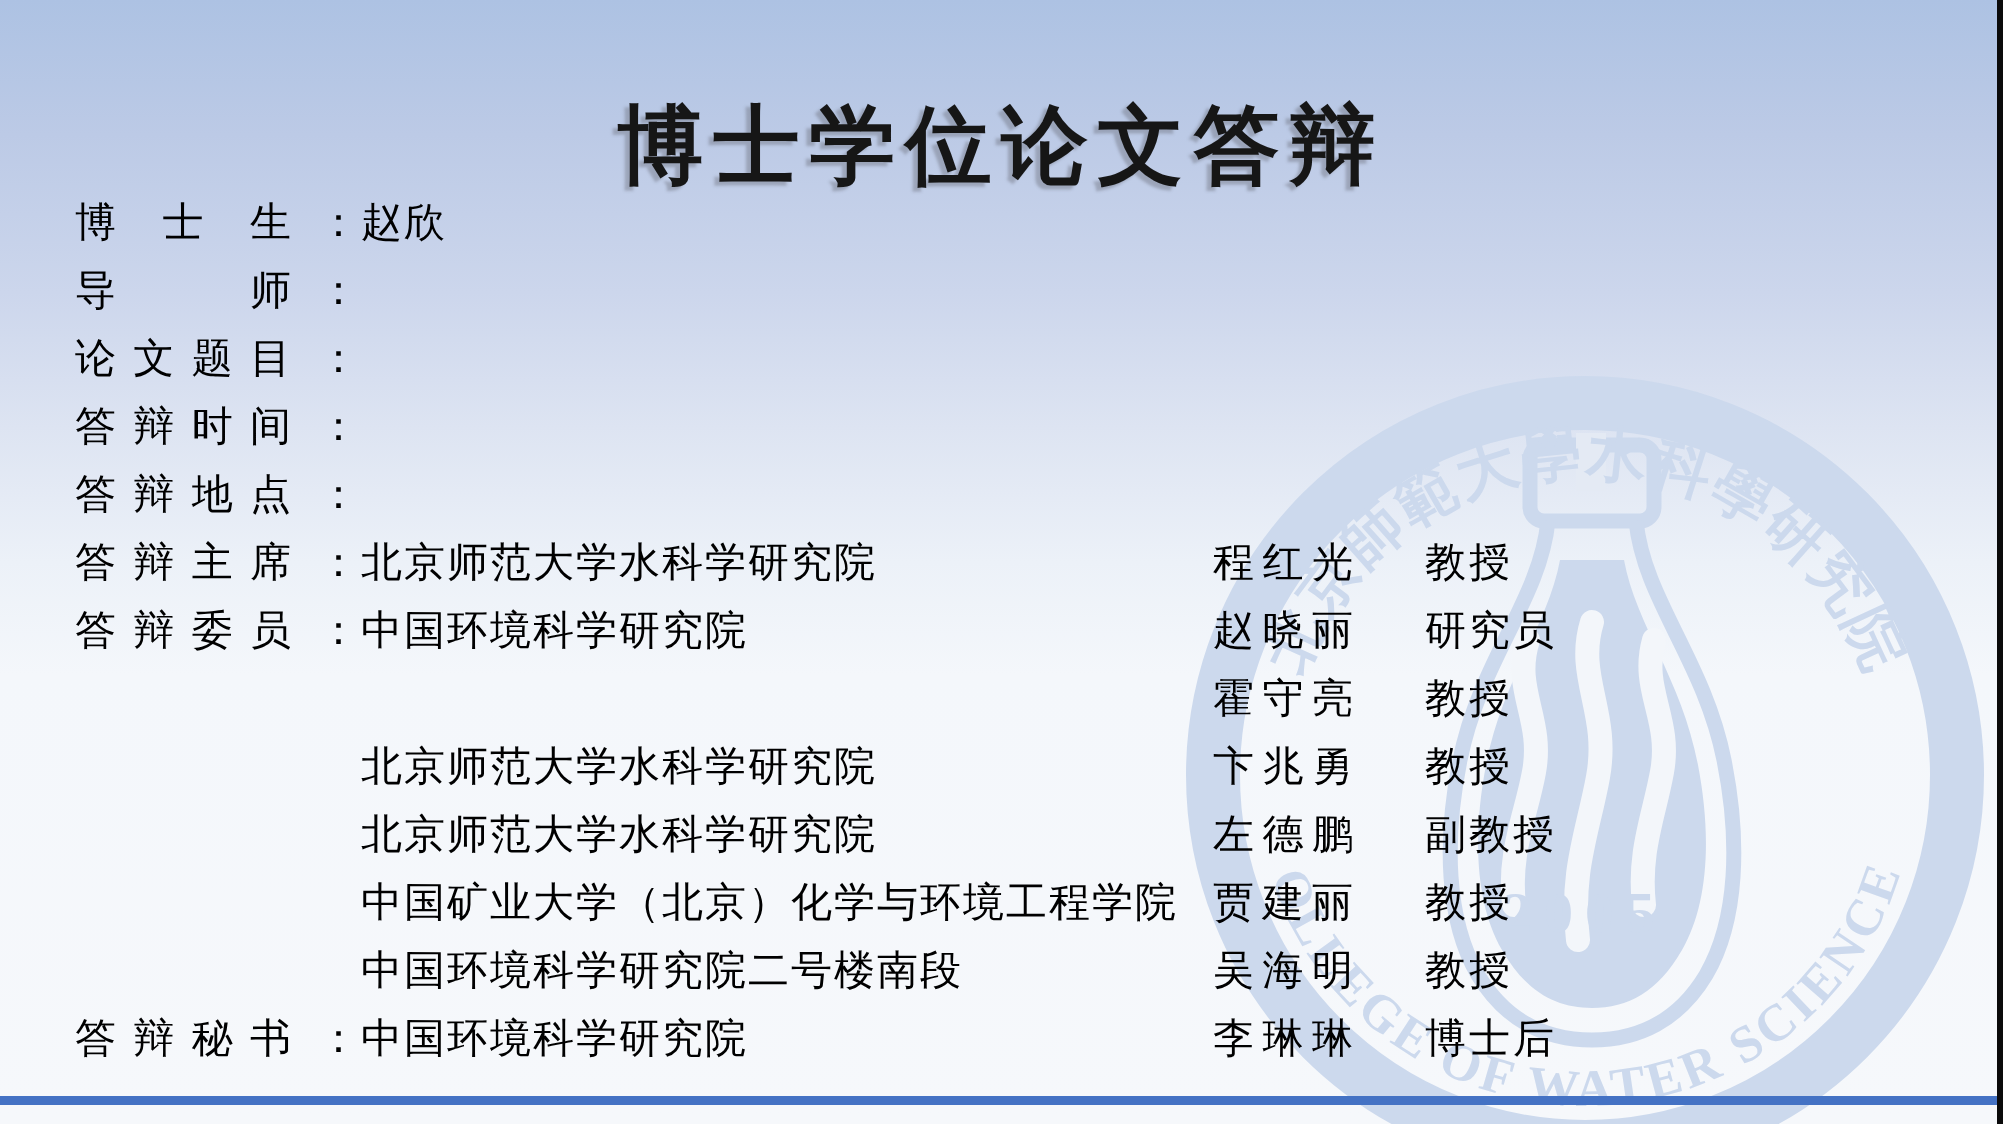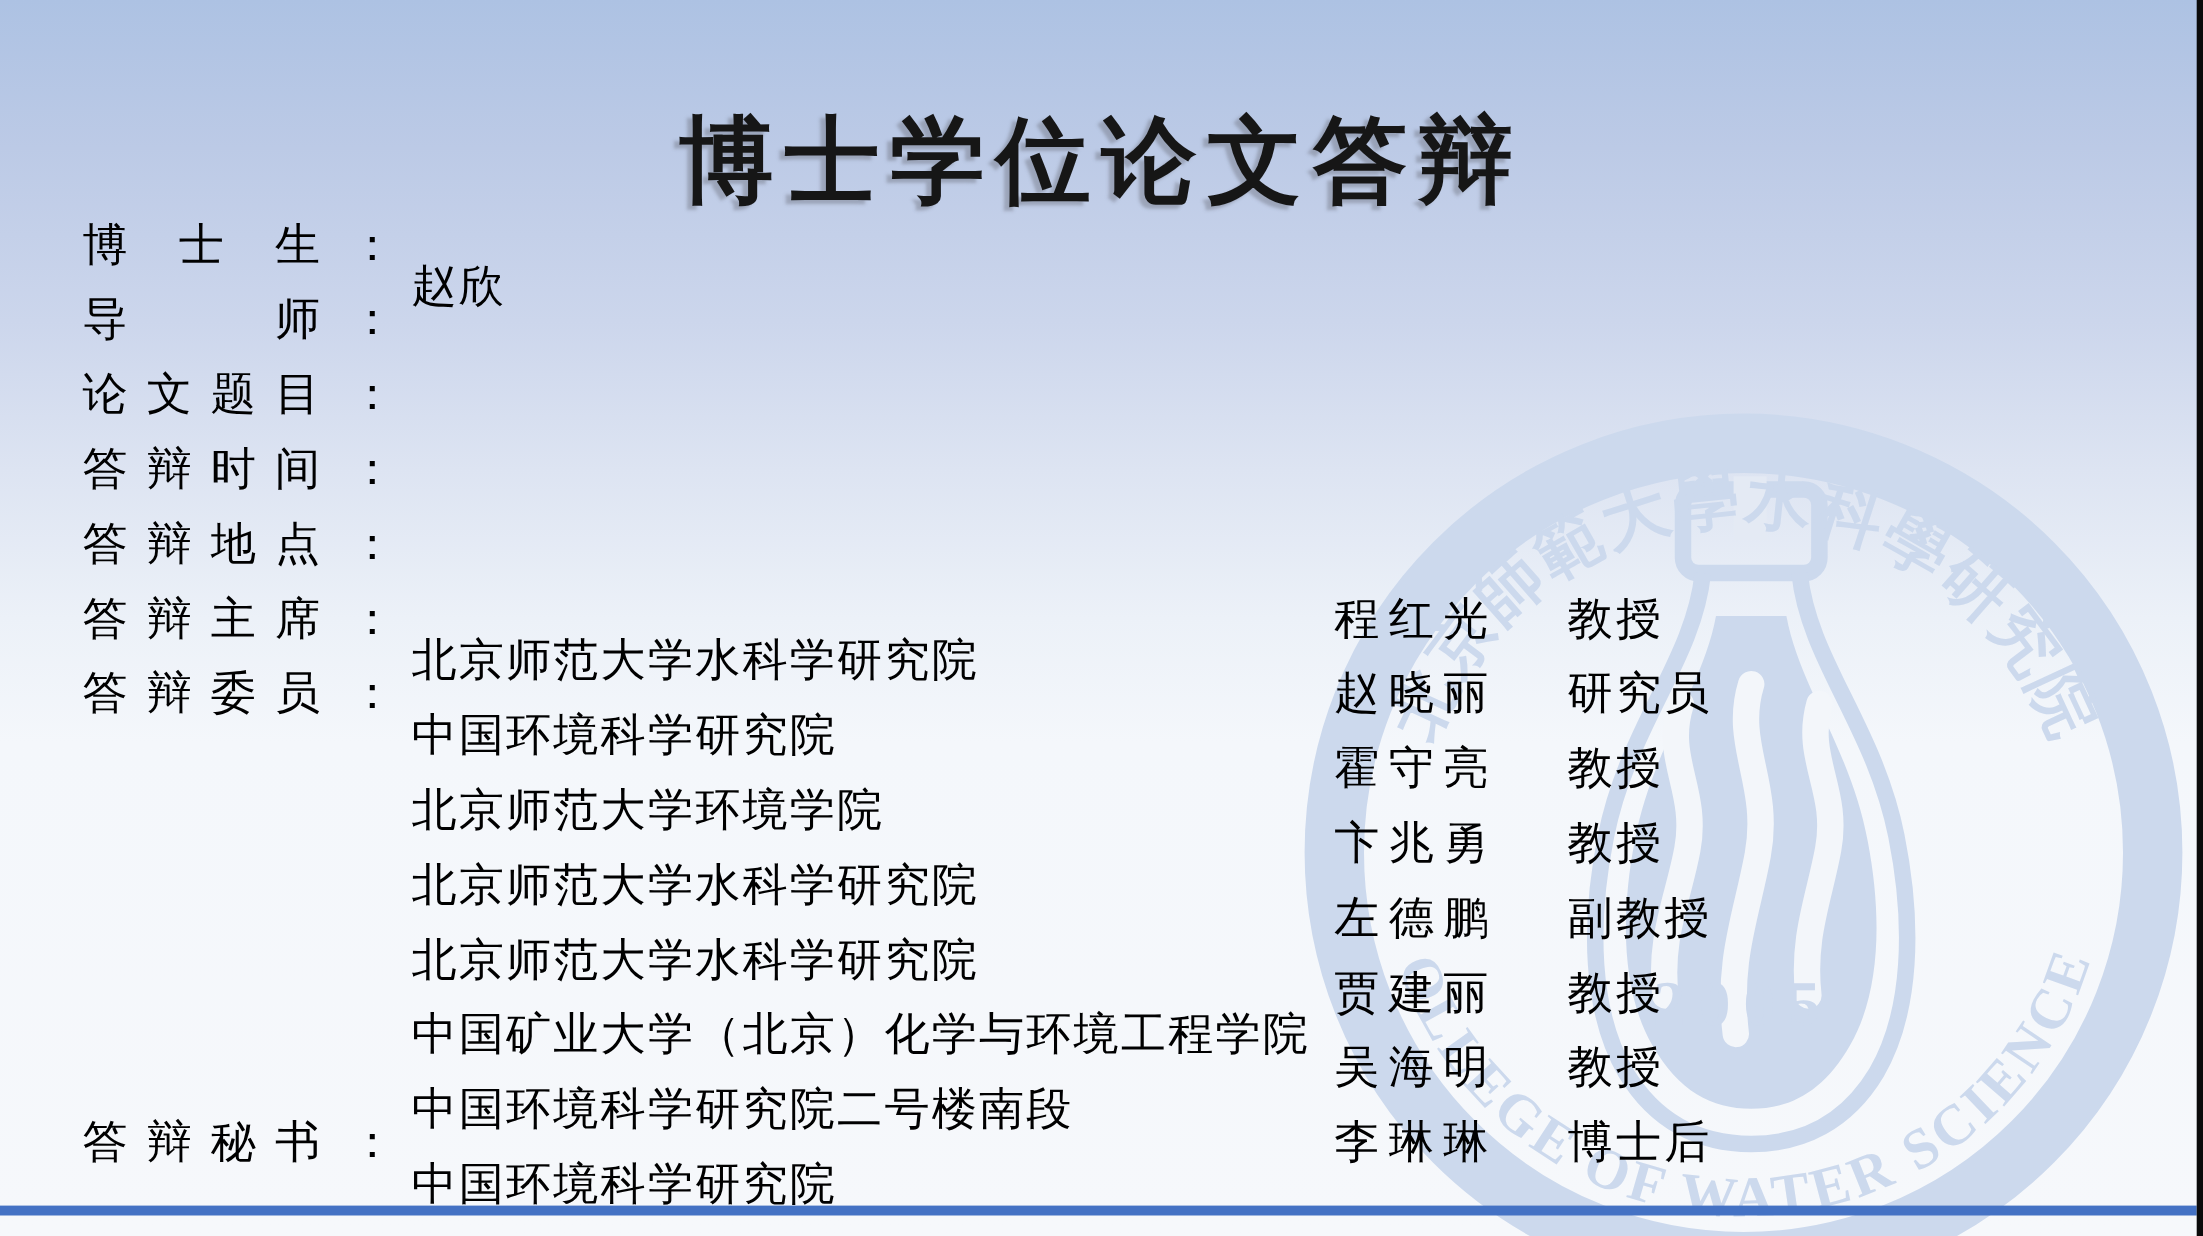--- a/index.html
+++ b/index.html
@@ -18,21 +18,21 @@
     font-weight:900;font-size:86px;letter-spacing:10px;color:#161616;
     text-shadow:-5px 4px 3px rgba(110,115,128,0.45);
     white-space:nowrap;
     margin-top:36px;
   }
   .rows{position:absolute;top:0;left:0;width:100%;height:100%;}
   .row{position:absolute;left:0;width:100%;height:52px;font-size:41px;line-height:50px;white-space:nowrap;}
   .cell{position:absolute;top:0;}
   .lbl{left:75px;width:216px;display:flex;justify-content:space-between;}
   .colon{left:318px;}
-  .val{left:374px;letter-spacing:2px;margin-top:38px;}
+  .val{left:361px;letter-spacing:2px;}
   .val-bold{font-weight:bold;}
   .num-bold{font-weight:bold;}
   .name{left:1213px;width:140px;display:flex;justify-content:space-between;}
   .ttl{left:1425px;letter-spacing:3px;}
   .divider{position:absolute;left:0;top:1096px;height:9px;width:calc(100% - 6px);z-index:3;}
   .edge-strip{position:absolute;right:0;top:0;width:6px;height:100%;z-index:4;}
 </style>
 </head>
 <body>
 
@@ -146,21 +146,20 @@
       <span class="cell val">中国环境科学研究院</span>
       <span class="cell name">
           <span>赵</span>
           <span>晓</span>
           <span>丽</span>
         </span>
       <span class="cell ttl">研究员</span>
     </div>
 
     <div class="row" style="top:673px">
-      <span class="cell val">北京师范大学环境学院</span>
       <span class="cell name">
           <span>霍</span>
           <span>守</span>
           <span>亮</span>
         </span>
       <span class="cell ttl">教授</span>
     </div>
 
     <div class="row" style="top:741px">
       <span class="cell val">北京师范大学水科学研究院</span>

